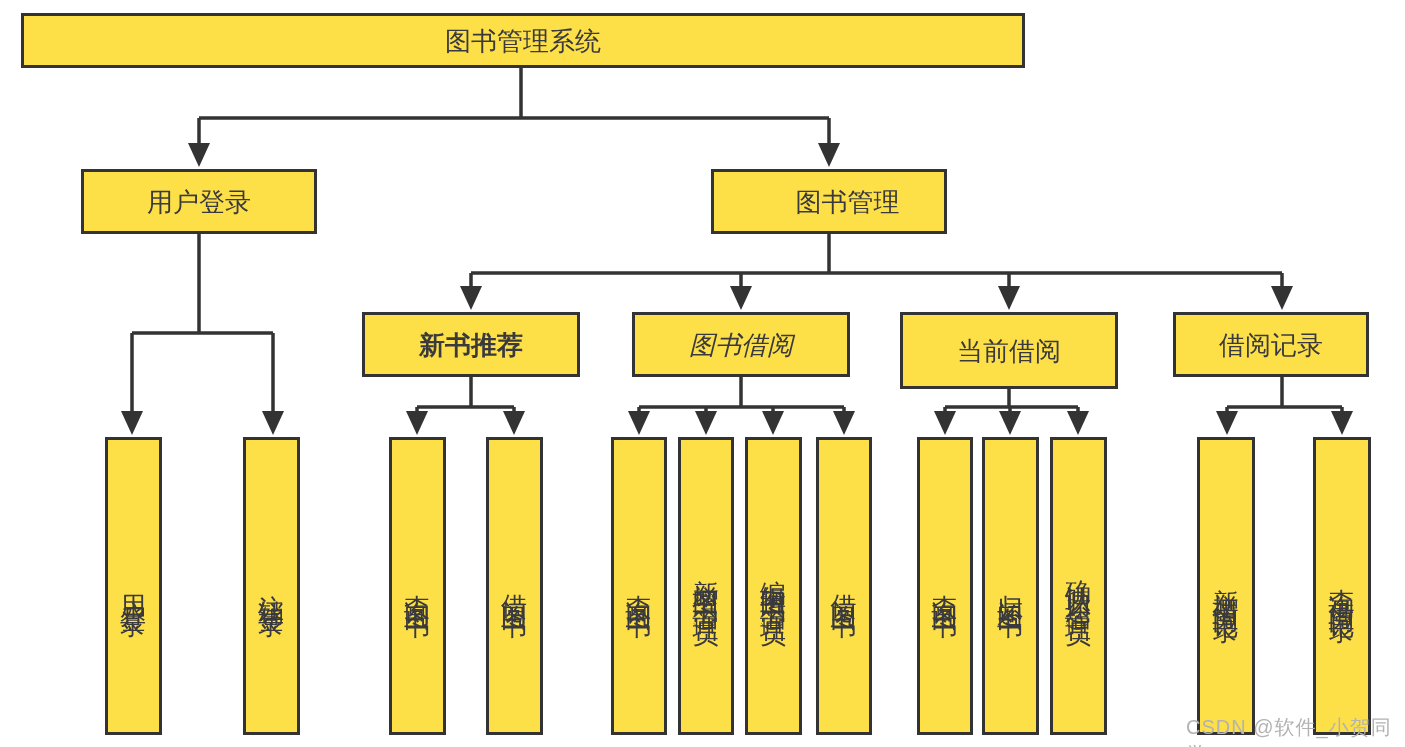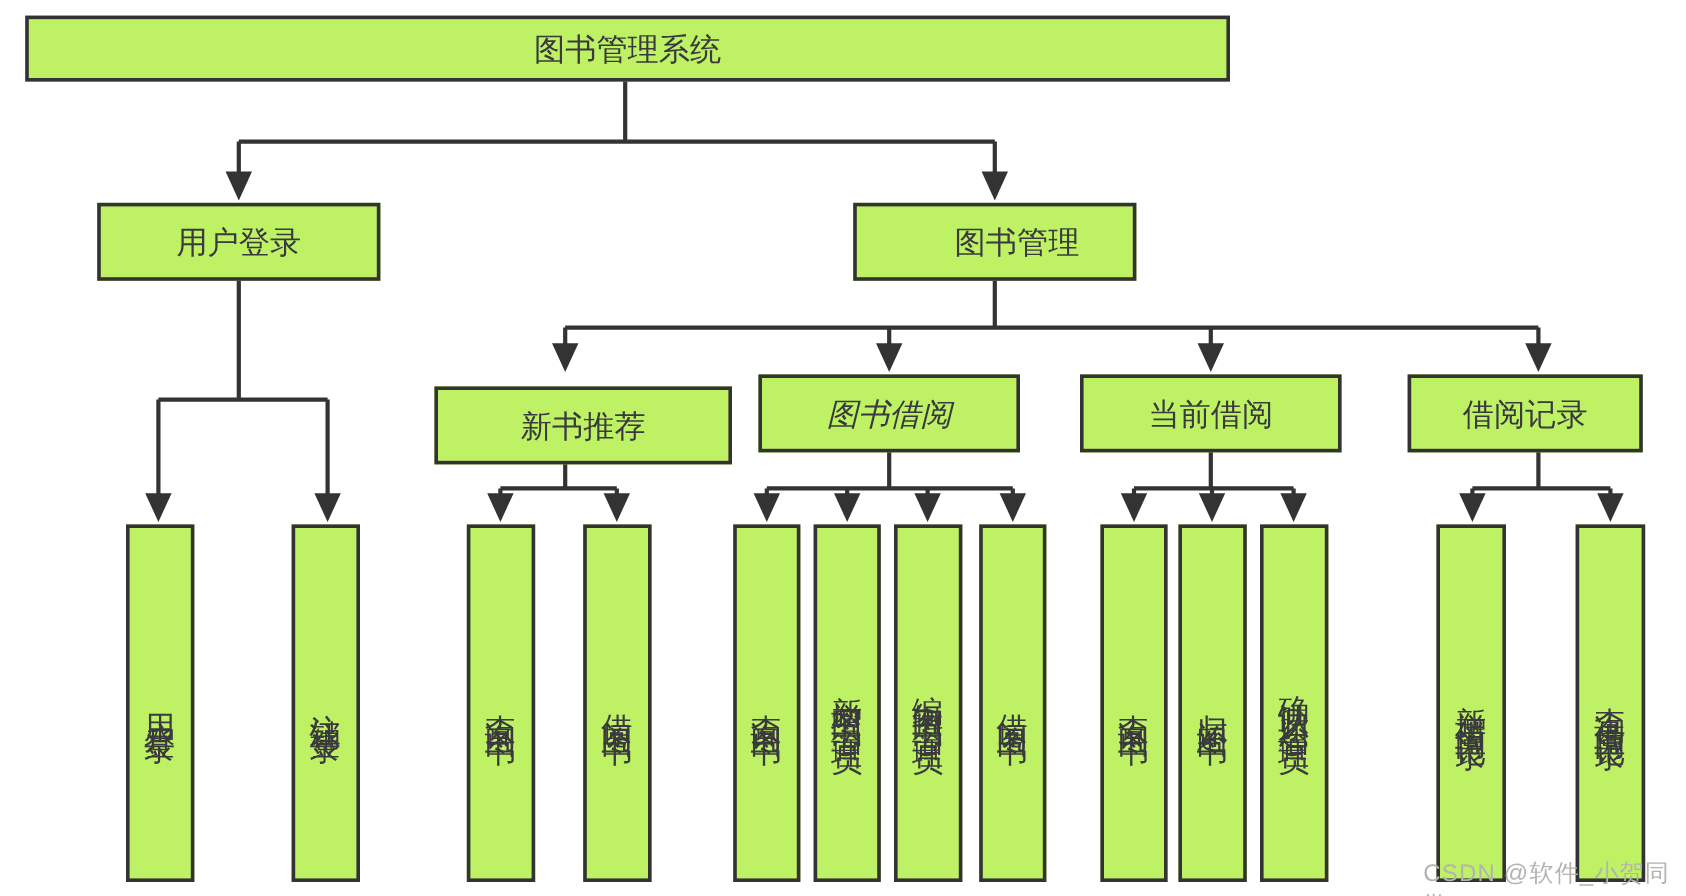--- a/index.html
+++ b/index.html
@@ -16,21 +16,21 @@
   }
   #connectors {
     position: absolute;
     left: 0;
     top: 0;
     z-index: 1;
   }
   .node {
     position: absolute;
     box-sizing: border-box;
-    background: #bef264;
+    background: #fde047;
     border: 3px solid #333333;
     color: #3a3a3e;
     display: flex;
     align-items: center;
     justify-content: center;
     z-index: 2;
     font-size: 26px;
     line-height: 1;
     white-space: nowrap;
   }
@@ -84,23 +84,23 @@
     <polygon points="1216,411 1238,411 1227,435"></polygon>
     <polygon points="1331,411 1353,411 1342,435"></polygon>
   </g>
 </svg>
 
 <div class="node h" style="left:21px; top:13px; width:1004px; height:55px;">图书管理系统</div>
 
 <div class="node h" style="left:81px; top:169px; width:236px; height:65px;">用户登录</div>
 <div class="node h" style="left:711px; top:169px; width:236px; height:65px;padding-left:37px;">图书管理</div>
 
-<div class="node h" style="left:362px; top:322px; width:248px; height:65px;">新书推荐</div>
+<div class="node h" style="left:362px; top:312px; width:218px; height:65px;font-weight:bold;">新书推荐</div>
 <div class="node h" style="left:632px; top:312px; width:218px; height:65px;font-style:italic;">图书借阅</div>
-<div class="node h" style="left:900px; top:312px; width:218px; height:65px;">当前借阅</div>
+<div class="node h" style="left:900px; top:312px; width:218px; height:77px;">当前借阅</div>
 <div class="node h" style="left:1173px; top:312px; width:196px; height:65px;">借阅记录</div>
 
 <div class="node v" style="left:105px; top:437px; width:57px; height:298px;">用户登录</div>
 <div class="node v" style="left:243px; top:437px; width:57px; height:298px;">注销登录</div>
 
 <div class="node v" style="left:389px; top:437px; width:57px; height:298px;">查询图书</div>
 <div class="node v" style="left:486px; top:437px; width:57px; height:298px;">借阅图书</div>
 
 <div class="node v" style="left:611px; top:437px; width:56px; height:298px;">查询图书</div>
 <div class="node v" style="left:678px; top:437px; width:56px; height:298px;">新增图书（管理员）</div>

